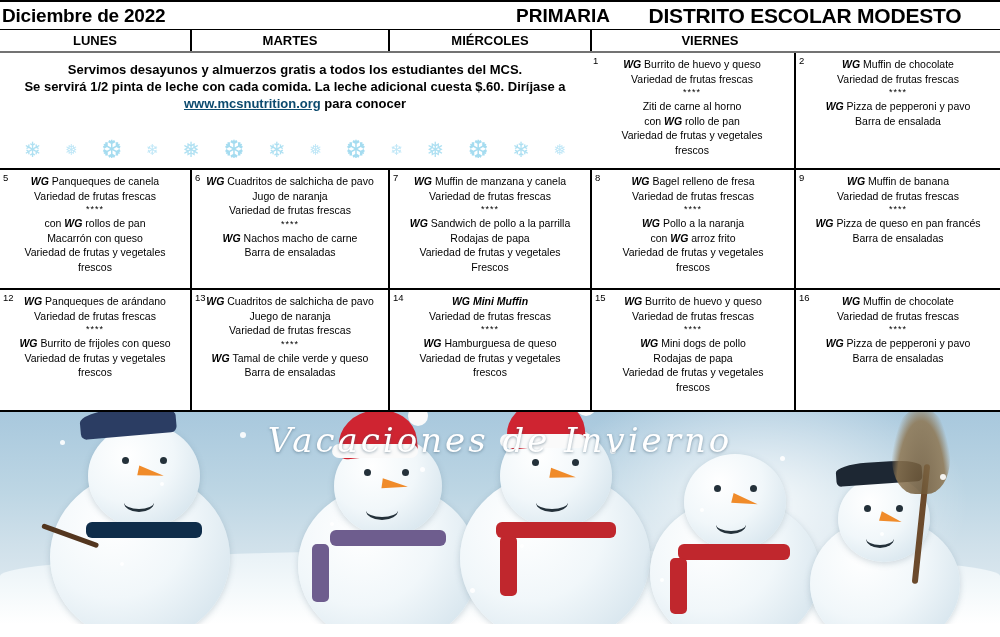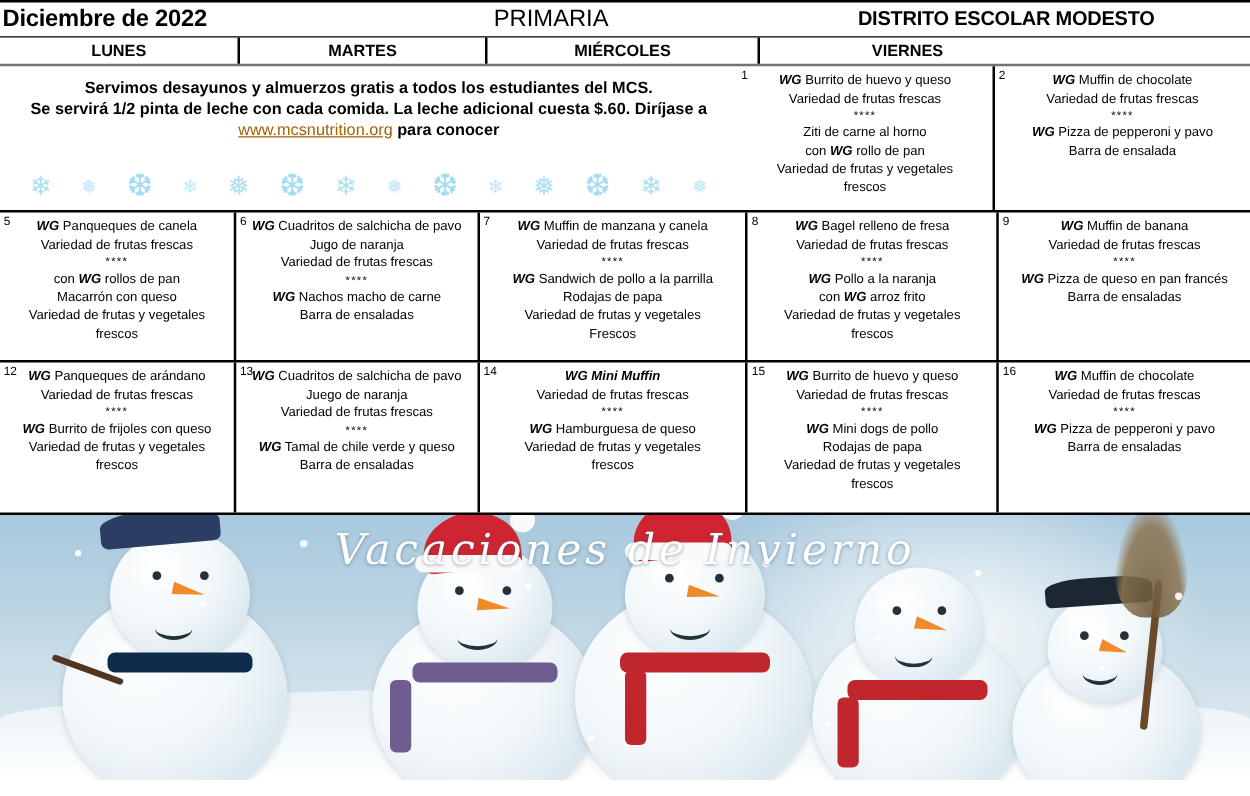--- a/index.html
+++ b/index.html
@@ -34,28 +34,28 @@
     width: 395px;
     font-size: 19px;
     font-weight: bold;
     padding-left: 2px;
     box-sizing: border-box;
     white-space: nowrap;
     letter-spacing: -0.2px;
   }
   .hdr-primaria {
     width: 215px;
-    text-align: left;
+    text-align: right;
     font-size: 19px;
-    font-weight: normal;
+    font-weight: bold;
   }
   .hdr-district {
     flex: 1;
     text-align: center;
-    font-size: 16px;
+    font-size: 21px;
     font-weight: bold;
     letter-spacing: -0.2px;
   }
 
   
   .daynames {
     display: flex;
     width: 1000px;
     height: 23px;
     border-bottom: 2px solid #737373;
@@ -64,21 +64,21 @@
   .daynames .cell {
     font-size: 13px;
     font-weight: bold;
     display: flex;
     align-items: center;
     justify-content: center;
     box-sizing: border-box;
   }
   .c0 { width: 190px; }
   .c1 { width: 198px; }
-  .c2 { width: 218px; }
+  .c2 { width: 202px; }
   .c3 { width: 204px; }
   .c4 { width: 206px; padding-left: 32px; }
   .daynames .cell + .cell { border-left: 2px solid #000; }
 
   
   .week {
     display: flex;
     width: 1000px;
     box-sizing: border-box;
     border-bottom: 2px solid #000;
@@ -126,23 +126,23 @@
     padding-top: 8px;
     text-align: center;
   }
   .notice p {
     margin: 0;
     font-size: 13px;
     font-weight: bold;
     line-height: 17px;
   }
   .notice a {
-    color: #a16207;
+    color: #0c4a6e;
     text-decoration: underline;
-    font-weight: normal;
+    font-weight: bold;
   }
   .snowrow {
     position: absolute;
     left: 0;
     right: 0;
     bottom: 4px;
     display: flex;
     justify-content: space-around;
     align-items: center;
     color: #aee0f2;

